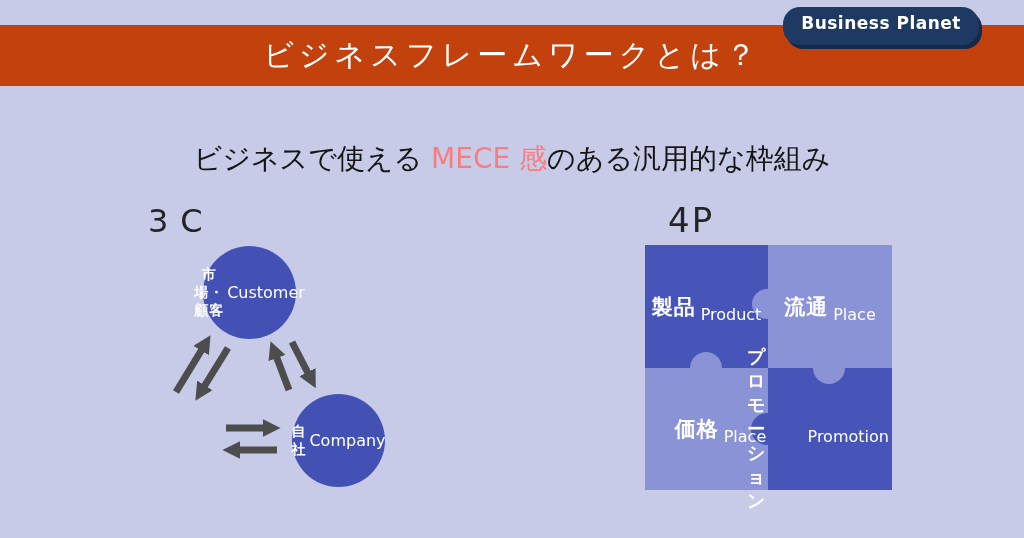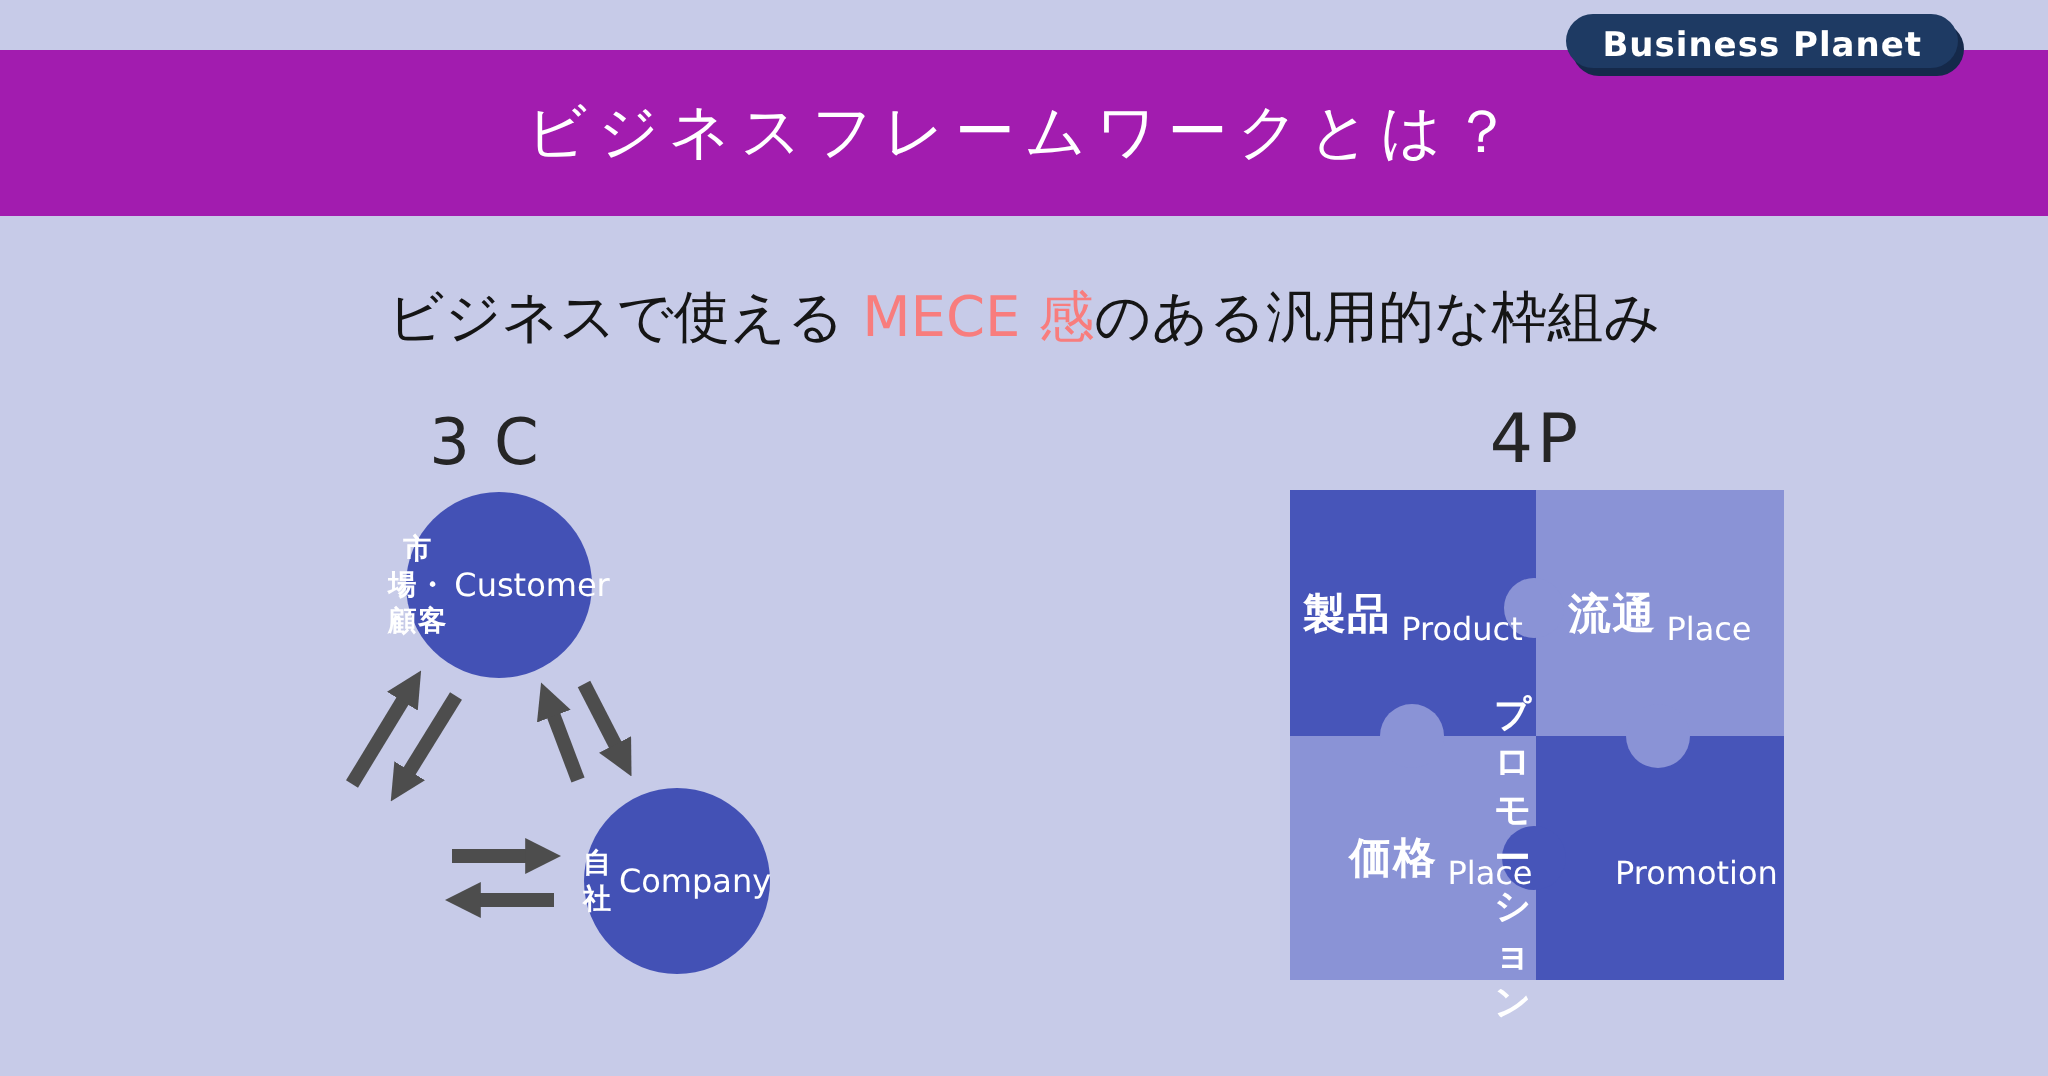--- a/index.html
+++ b/index.html
@@ -9,40 +9,40 @@
     background: #c7cbe8;
     position: relative;
     overflow: hidden;
   }
   .page { position: absolute; inset: 0; }
 
   
   .header-bar {
     position: absolute;
     left: 0; top: 25px;
-    width: 1024px; height: 83px;
-    background: #a21caf;
+    width: 1024px; height: 61px;
+    background: #c2410c;
     display: flex; align-items: center; justify-content: center;
   }
   .header-bar h1 {
     color: #ffffff;
     font-size: 30px;
     font-weight: normal;
     letter-spacing: 5px;
   }
 
   
   .brand-badge {
     position: absolute;
     top: 7px; right: 45px;
     background: #1e3a63;
     color: #ffffff;
     font-size: 17px;
     font-weight: bold;
-    padding: 6px 18px 1px 18px;
+    padding: 6px 18px 12px 18px;
     border-radius: 17px;
     box-shadow: 3px 4px 0 #15294a;
     z-index: 5;
     letter-spacing: 0.5px;
   }
 
   
   .subtitle {
     position: absolute;
     left: 0; top: 140px;
@@ -50,21 +50,20 @@
     text-align: center;
     font-size: 28px;
     color: #151515;
     font-weight: 500;
   }
   .subtitle .hl { color: #f87d7d; }
 
   
   .heading {
     position: absolute;
-    text-align: center;
     color: #252525;
   }
   .heading-3c {
     left: 148px; top: 202px; width: 200px;
     font-size: 32px; letter-spacing: 12px;
   }
   .heading-4p {
     left: 668px; top: 200px; width: 200px;
     font-size: 34px; letter-spacing: 2px;
   }

